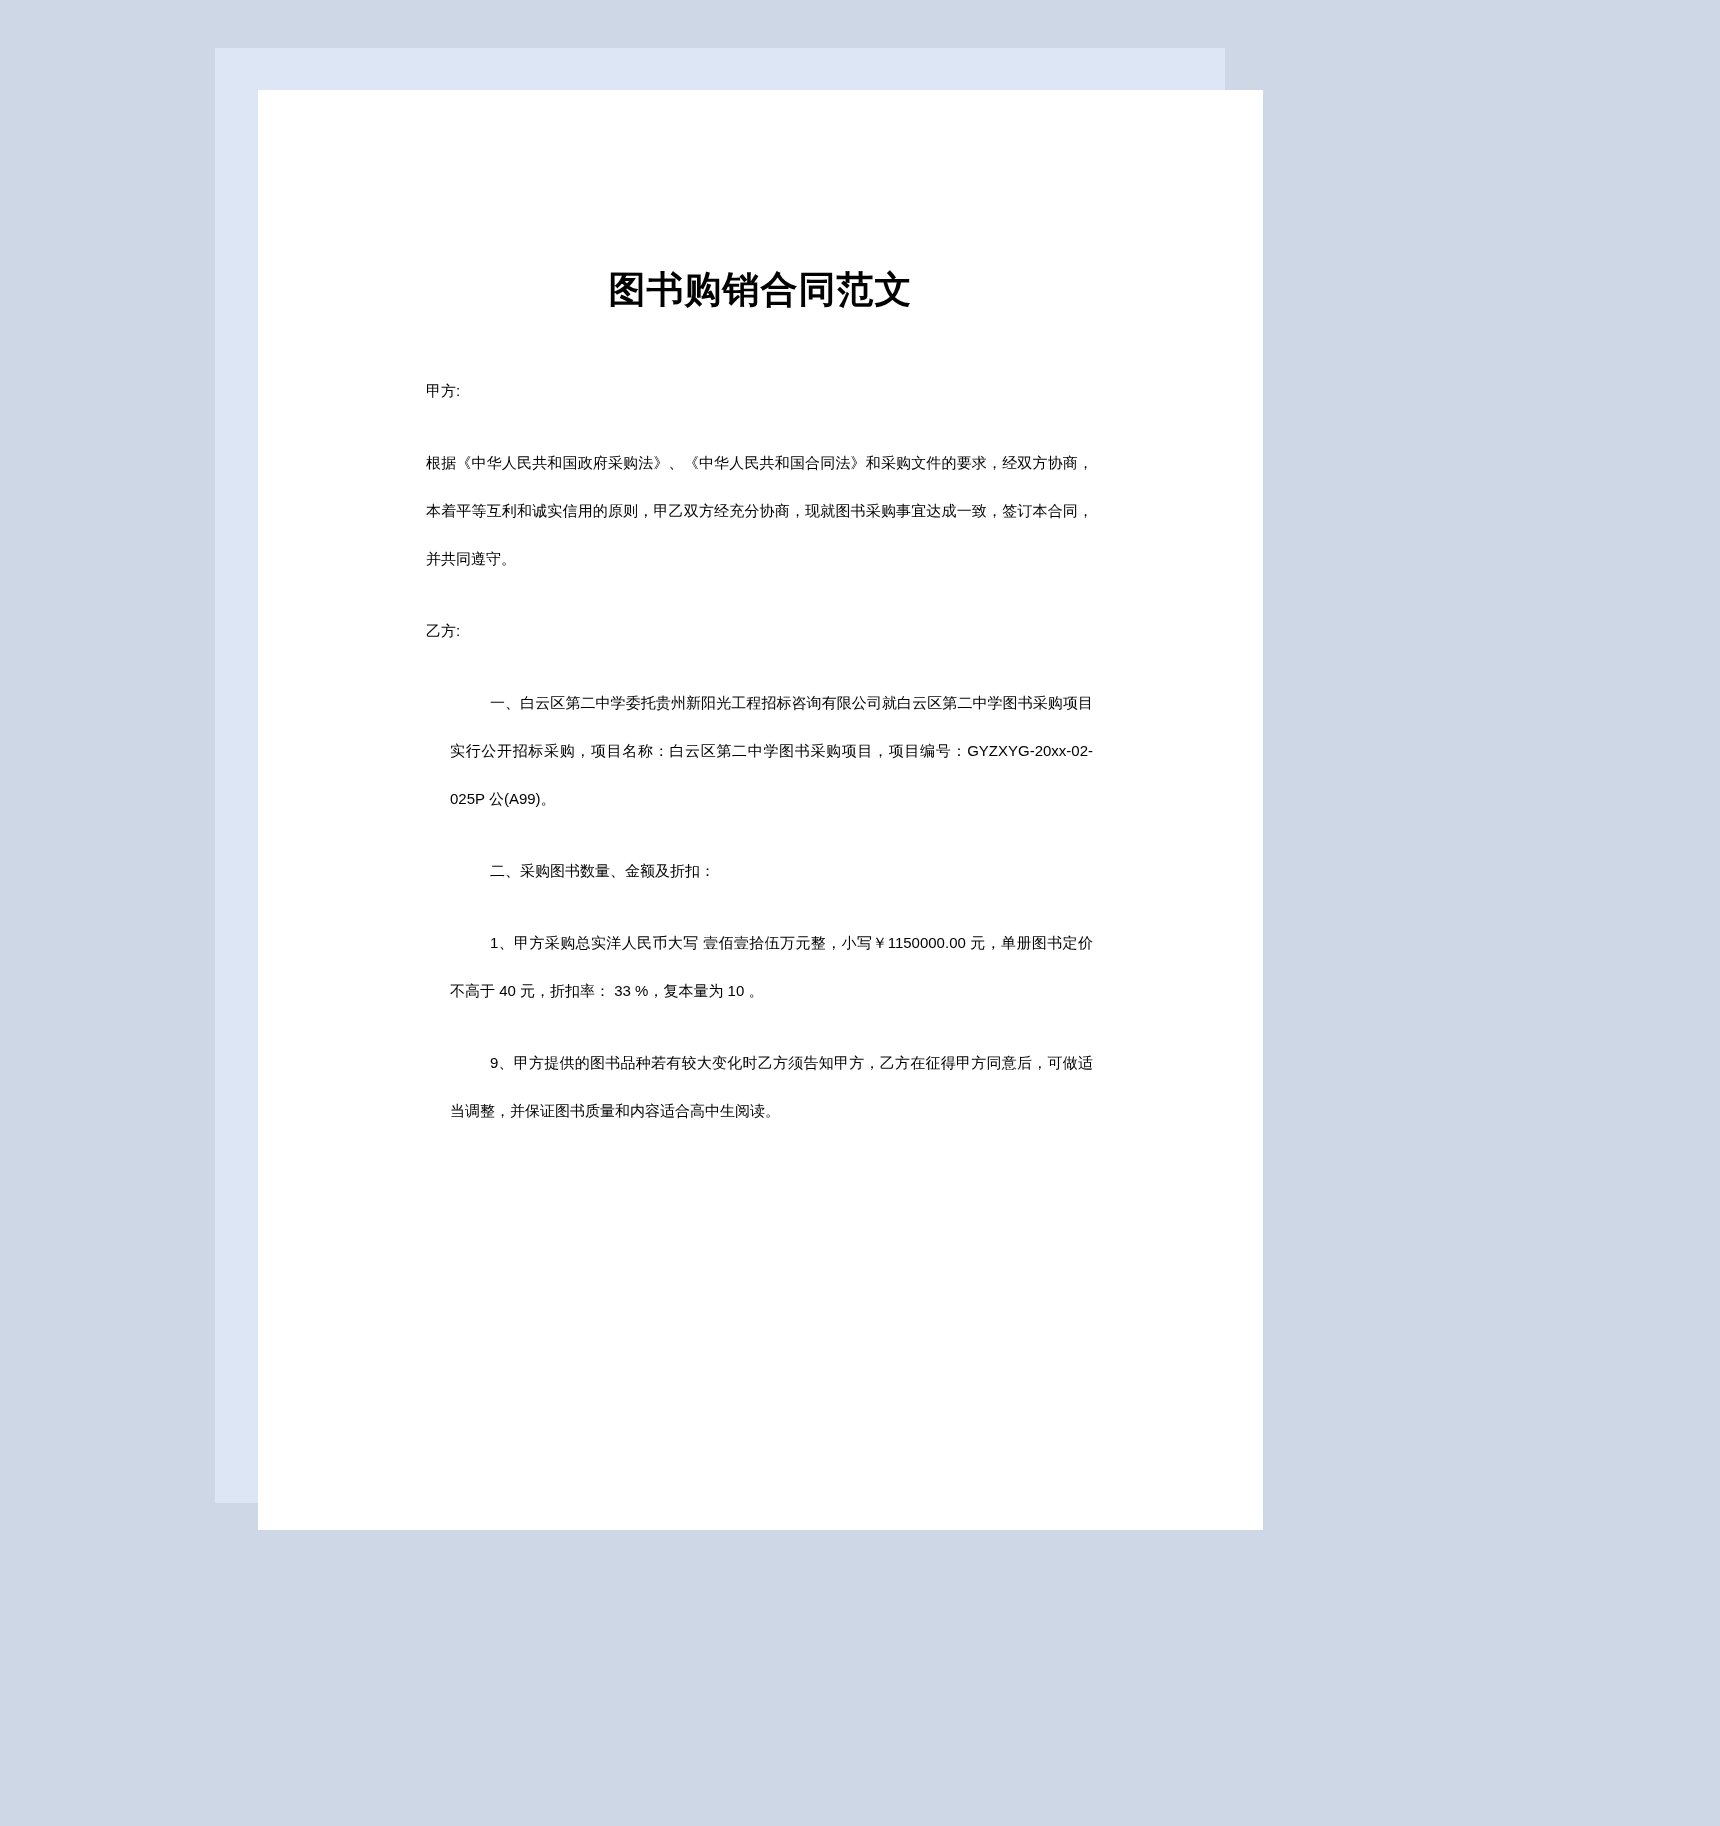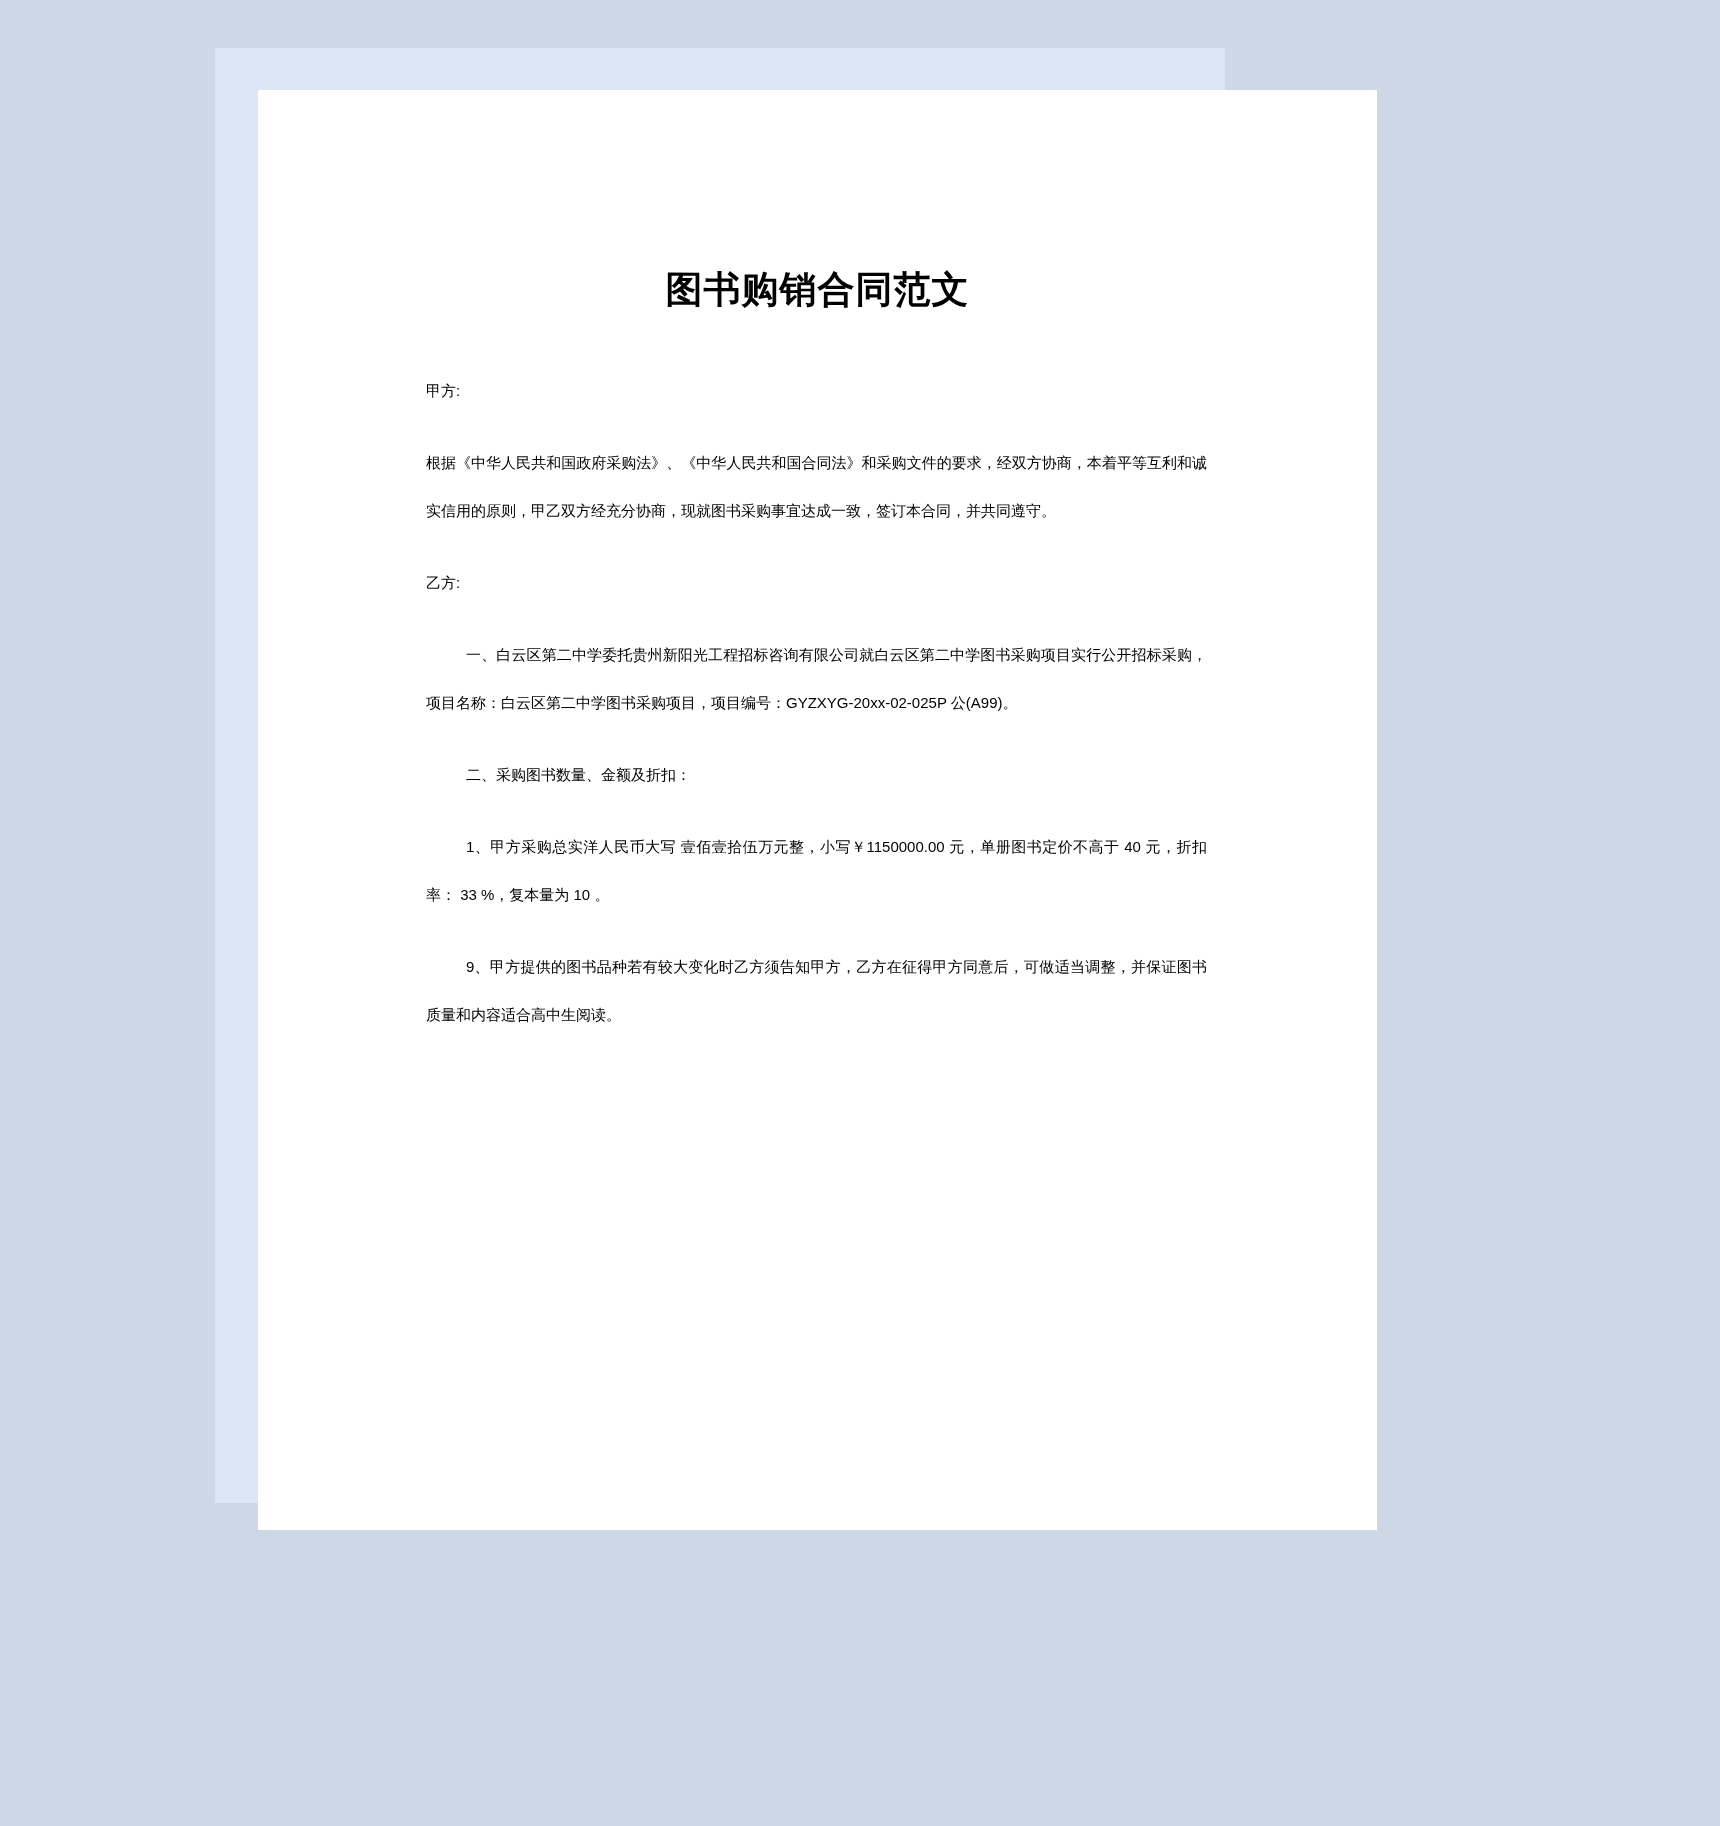--- a/index.html
+++ b/index.html
@@ -25,21 +25,21 @@
     top: 48px;
     width: 1010px;
     height: 1455px;
     background: #dce6f5;
   }
   
   .page {
     position: absolute;
     left: 258px;
     top: 90px;
-    width: 1119px;
+    width: 1005px;
     height: 1440px;
     background: #ffffff;
     box-sizing: border-box;
     padding: 18px;
   }
   .doc-body {
     position: absolute;
     left: 0;
     top: 0;
     width: 100%;
@@ -65,20 +65,21 @@
     line-height: 48px;
     color: #000000;
     margin: 0 0 24px 0;
     text-align: justify;
     text-justify: inter-ideograph;
     font-family: "Liberation Sans", sans-serif;
     white-space: pre-wrap;
   }
   p.indent {
     text-indent: 40px;
+    margin-left: 24px;
   }
 </style>
 </head>
 <body>
 
 <div class="stage">
 
   <div class="back-sheet"></div>
 
   <div class="page">

